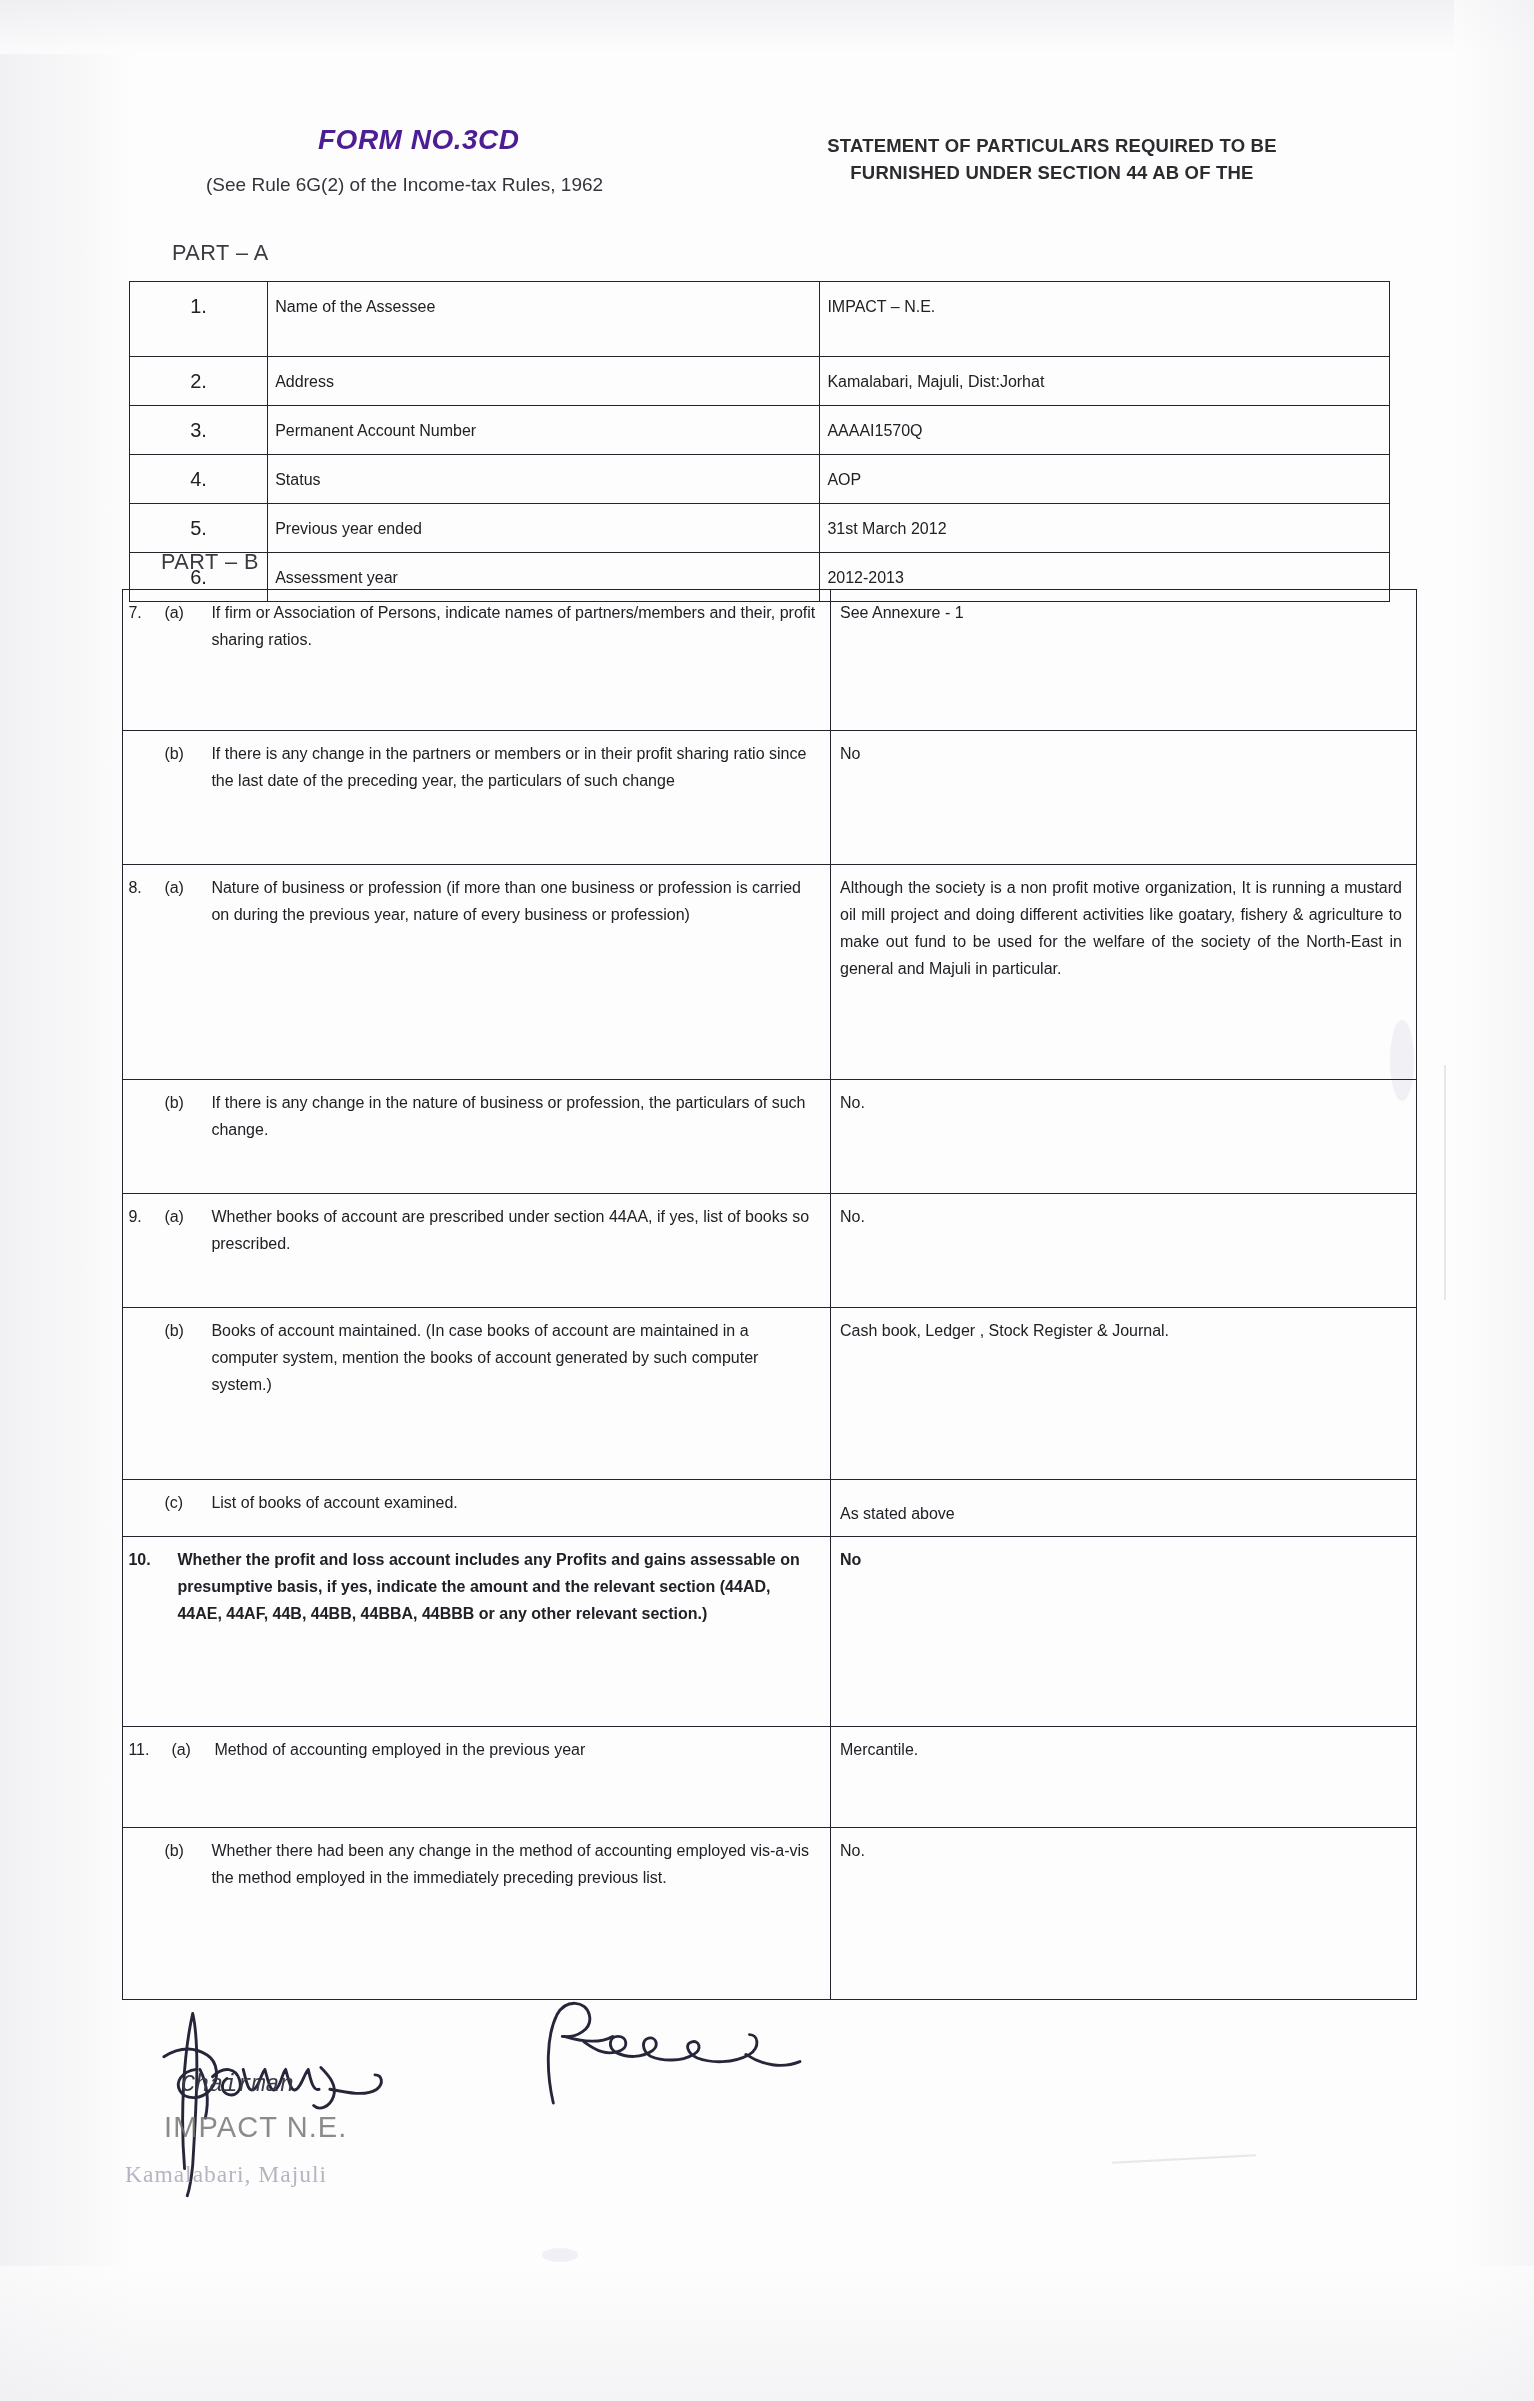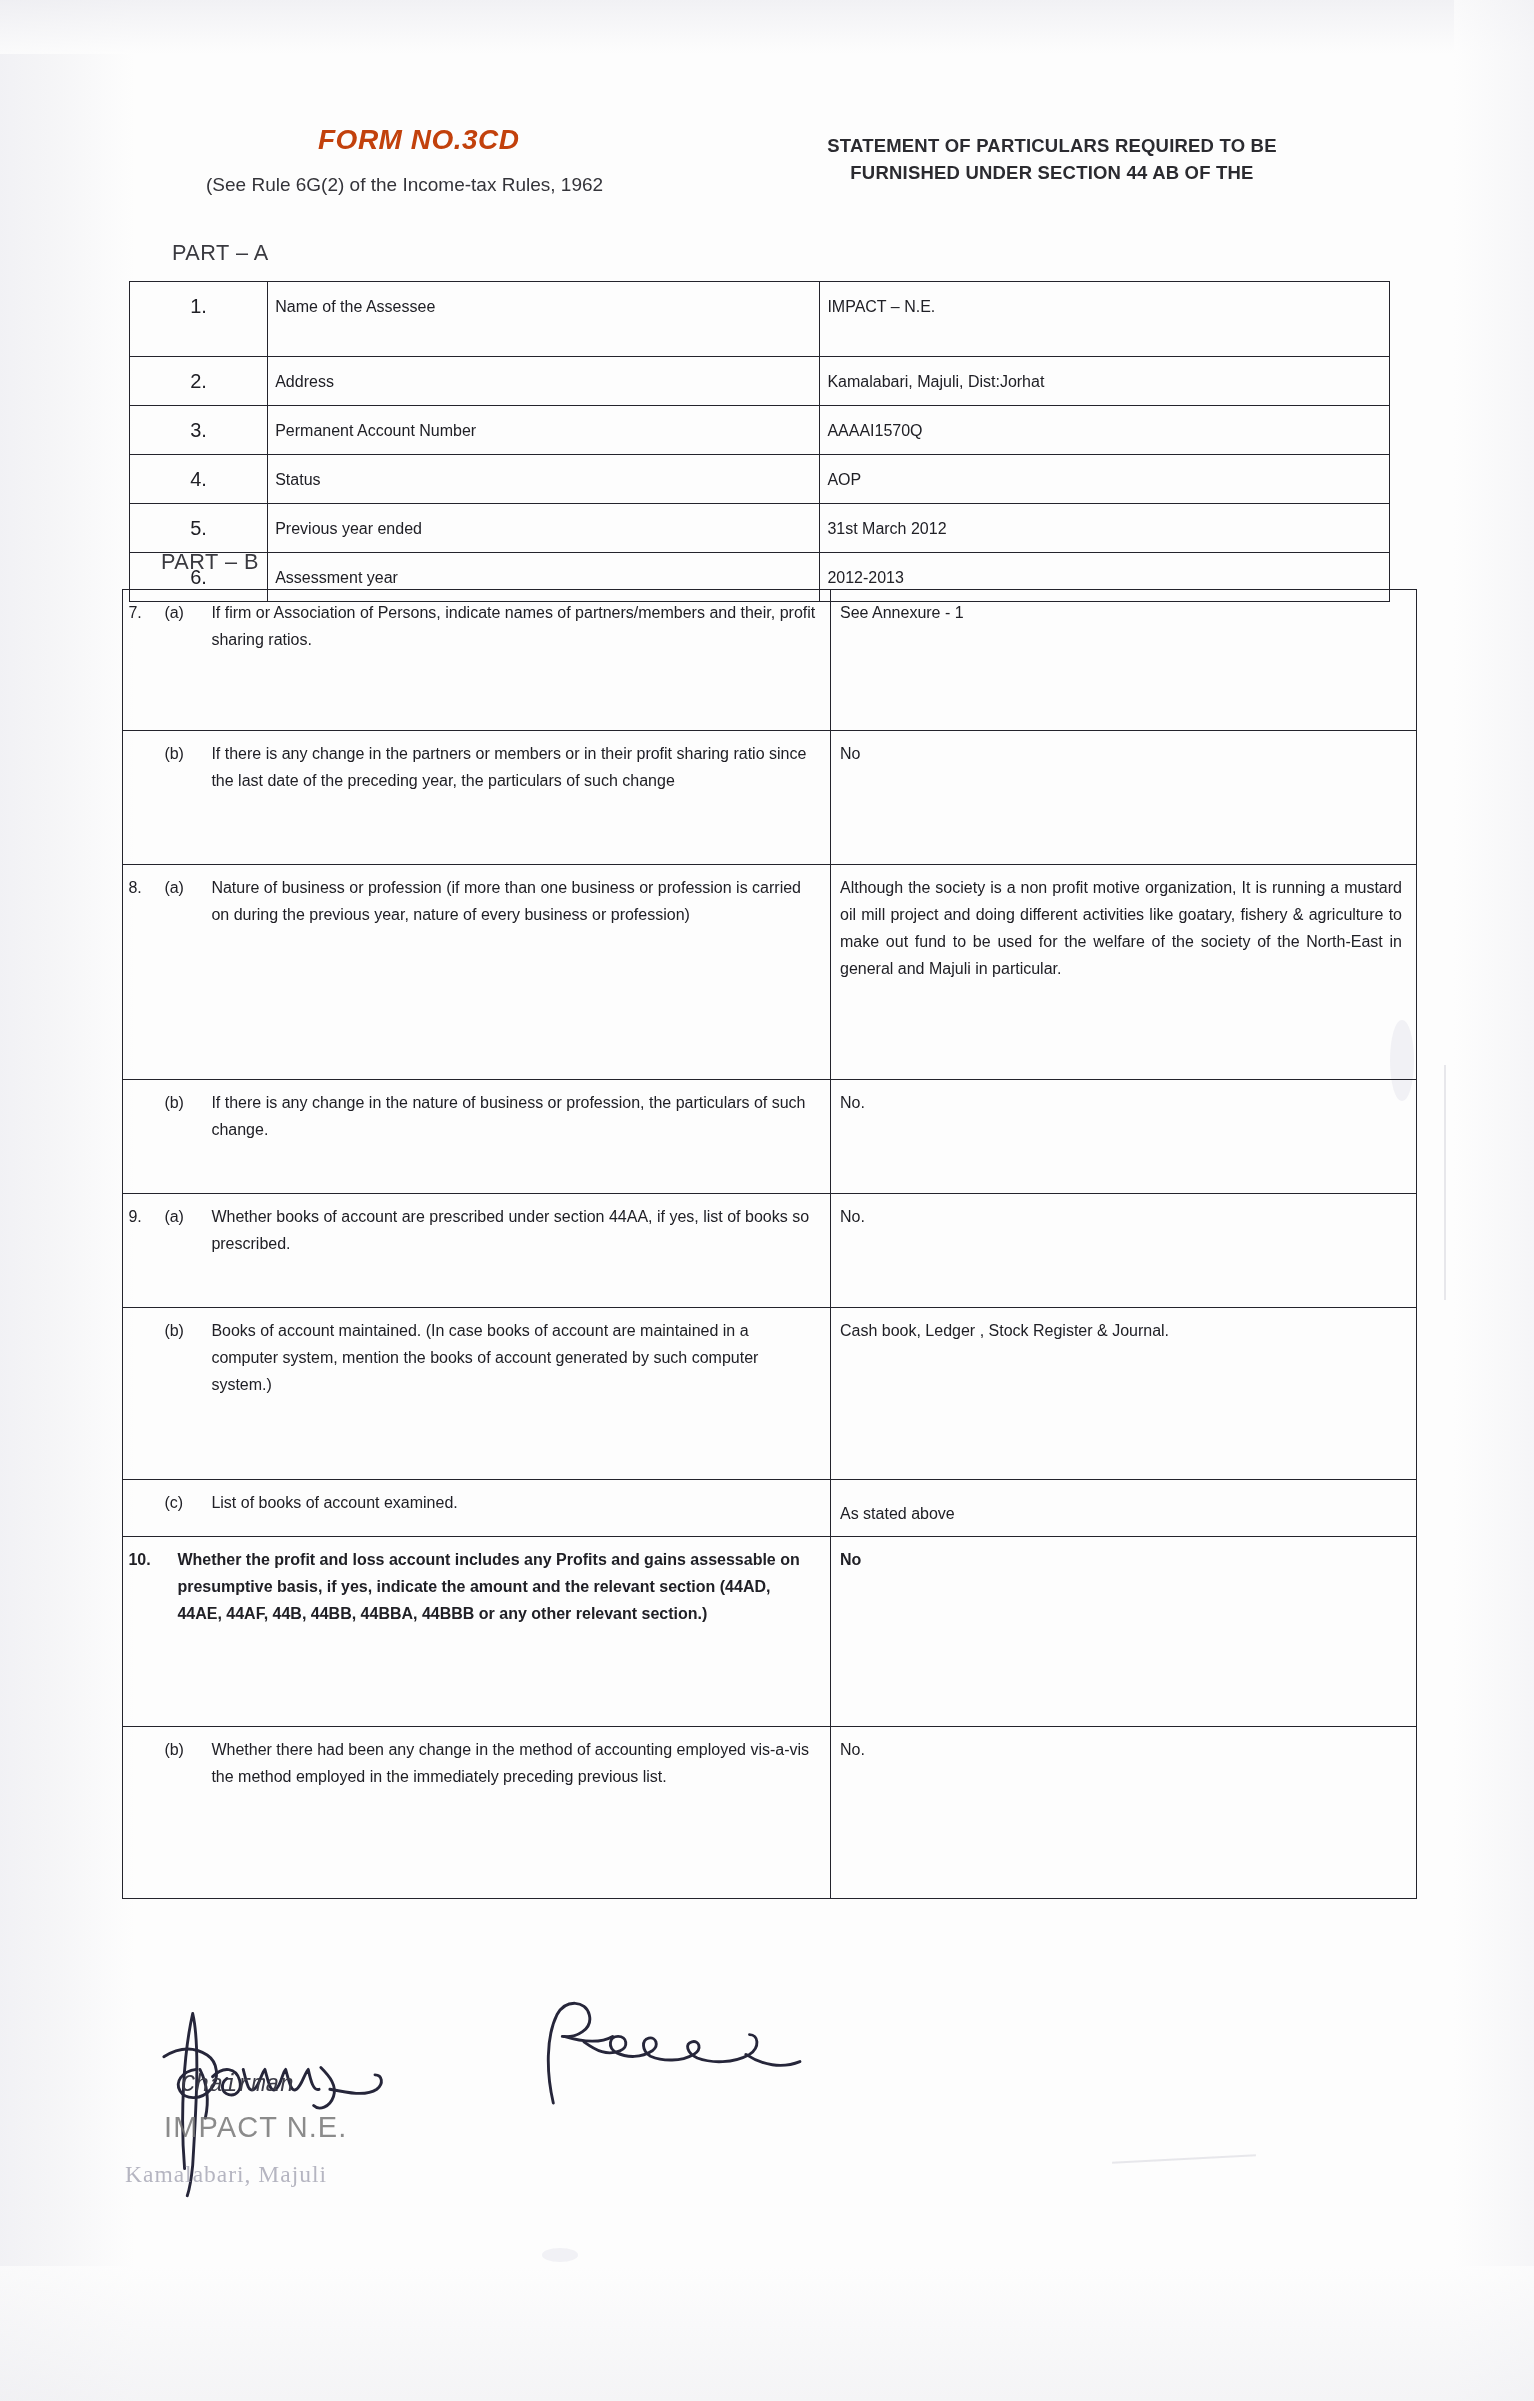--- a/index.html
+++ b/index.html
@@ -51,21 +51,21 @@
   }
 
   
   .form-title {
     position: absolute;
     left: 318px; top: 124px;
     font-size: 28px;
     font-weight: bold;
     font-style: italic;
     letter-spacing: 0.5px;
-    color: #c2410c;
+    color: #4c1d95;
   }
   .form-rule {
     position: absolute;
     left: 206px; top: 174px;
     font-size: 19px;
     color: #34343a;
   }
   .stmt-title {
     position: absolute;
     left: 763px; top: 132px;
@@ -349,20 +349,30 @@
         <td class="q">
           <div class="q-inner">
             <span class="q-no" style="min-width:49px;">10.</span>
             <span class="q-sub" style="min-width:0;"></span>
             <span class="q-text">Whether the profit and loss account includes any Profits and gains assessable on presumptive basis, if yes, indicate the amount and the relevant section (44AD, 44AE, 44AF, 44B, 44BB, 44BBA, 44BBB or any other relevant section.)</span>
           </div>
         </td>
         <td class="a pad-top-e">No</td>
       </tr>
 
+      <tr style="height:101px;">
+        <td class="q">
+          <div class="q-inner">
+            <span class="q-no" style="min-width:43px;">11.</span>
+            <span class="q-sub" style="min-width:43px;">(a)</span>
+            <span class="q-text">Method of accounting employed in the previous year</span>
+          </div>
+        </td>
+        <td class="a pad-top-e">Mercantile.</td>
+      </tr>
 
       <tr style="height:172px;">
         <td class="q">
           <div class="q-inner">
             <span class="q-no"></span>
             <span class="q-sub">(b)</span>
             <span class="q-text">Whether there had been any change in the method of accounting employed vis-a-vis the method employed in the immediately preceding previous list.</span>
           </div>
         </td>
         <td class="a pad-top-c">No.</td>

